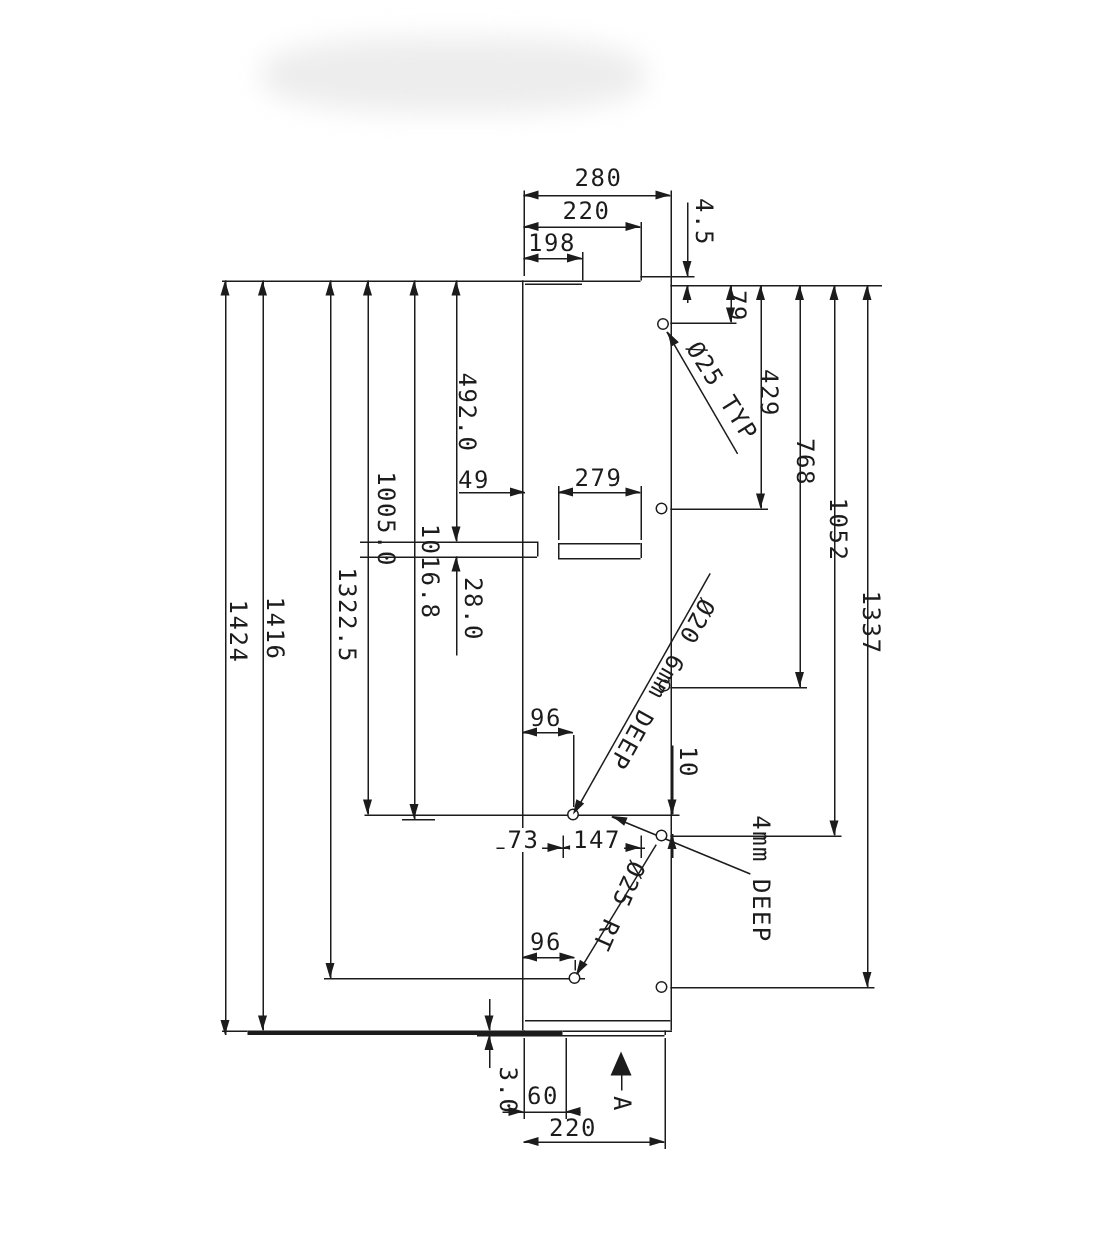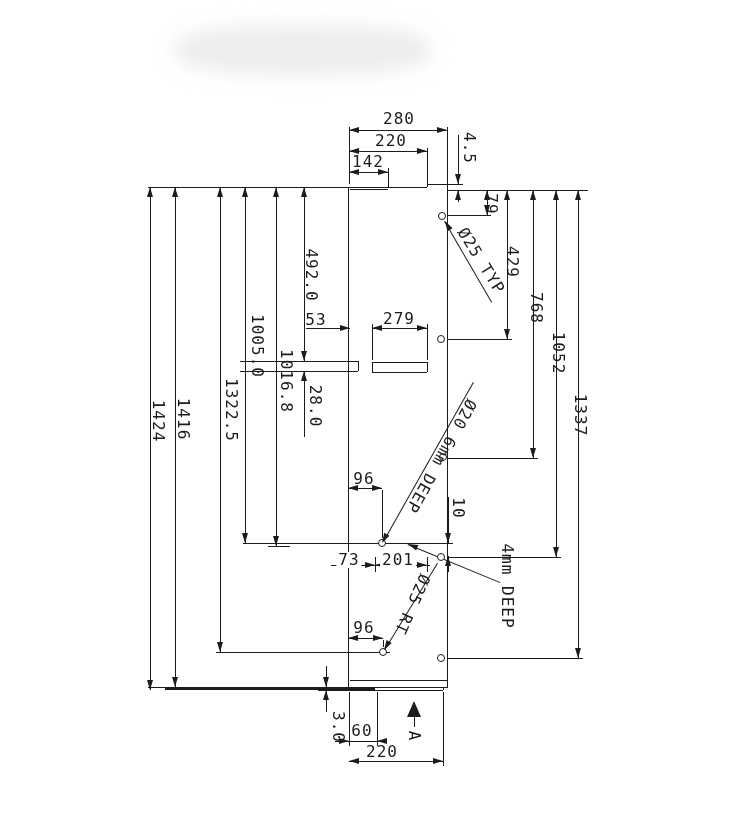--- a/index.html
+++ b/index.html
@@ -153,40 +153,40 @@
     <div class="arr" style="left: 339px; top: 738px; transform-origin: 100% 50%; transform: rotate(0deg); border-left-color: rgb(28, 28, 28);"></div>
     <div class="arr" style="left: 367px; top: 738px; transform-origin: 100% 50%; transform: rotate(180deg); border-left-color: rgb(28, 28, 28);"></div>
     <div class="arr" style="left: 339px; top: 758px; transform-origin: 100% 50%; transform: rotate(180deg); border-left-color: rgb(28, 28, 28);"></div>
     <div class="arr" style="left: 433px; top: 758px; transform-origin: 100% 50%; transform: rotate(0deg); border-left-color: rgb(28, 28, 28);"></div>
     <div class="arr" style="left: 435px; top: 218px; transform-origin: 100% 50%; transform: rotate(-120deg); border-left-color: rgb(28, 28, 28);"></div>
     <div class="arr" style="left: 372px; top: 540px; transform-origin: 100% 50%; transform: rotate(119deg); border-left-color: rgb(28, 28, 28);"></div>
     <div class="arr" style="left: 374px; top: 647px; transform-origin: 100% 50%; transform: rotate(121deg); border-left-color: rgb(28, 28, 28);"></div>
     <div class="arr" style="left: 398px; top: 541px; transform-origin: 100% 50%; transform: rotate(-158deg); border-left-color: rgb(28, 28, 28);"></div>
     <div class="lbl" style="left: 399px; top: 119px; transform: translate(-50%, -50%) rotate(0deg); text-align: right;">280</div>
     <div class="lbl" style="left: 391px; top: 141px; transform: translate(-50%, -50%) rotate(0deg);">220</div>
-    <div class="lbl" style="left: 368px; top: 162px; transform: translate(-50%, -50%) rotate(0deg);">142</div>
+    <div class="lbl" style="left: 368px; top: 162px; transform: translate(-50%, -50%) rotate(0deg);">198</div>
     <div class="lbl" style="left: 469px; top: 148px; transform: translate(-50%, -50%) rotate(90deg);">4.5</div>
     <div class="lbl" style="left: 491px; top: 204px; transform: translate(-50%, -50%) rotate(90deg);">79</div>
     <div class="lbl" style="left: 512px; top: 262px; transform: translate(-50%, -50%) rotate(90deg);">429</div>
     <div class="lbl" style="left: 536px; top: 308px; transform: translate(-50%, -50%) rotate(90deg);">768</div>
     <div class="lbl" style="left: 558px; top: 353px; transform: translate(-50%, -50%) rotate(90deg);">1052</div>
     <div class="lbl" style="left: 580px; top: 415px; transform: translate(-50%, -50%) rotate(90deg);">1337</div>
     <div class="lbl" style="left: 158px; top: 421px; transform: translate(-50%, -50%) rotate(90deg);">1424</div>
     <div class="lbl" style="left: 183px; top: 419px; transform: translate(-50%, -50%) rotate(90deg);">1416</div>
     <div class="lbl" style="left: 231px; top: 410px; transform: translate(-50%, -50%) rotate(90deg);">1322.5</div>
     <div class="lbl" style="left: 257px; top: 346px; transform: translate(-50%, -50%) rotate(90deg);">1005.0</div>
     <div class="lbl" style="left: 286px; top: 381px; transform: translate(-50%, -50%) rotate(90deg);">1016.8</div>
     <div class="lbl" style="left: 311px; top: 275px; transform: translate(-50%, -50%) rotate(90deg);">492.0</div>
     <div class="lbl" style="left: 315px; top: 406px; transform: translate(-50%, -50%) rotate(90deg);">28.0</div>
-    <div class="lbl" style="left: 316px; top: 320px; transform: translate(-50%, -50%) rotate(0deg);">53</div>
+    <div class="lbl" style="left: 316px; top: 320px; transform: translate(-50%, -50%) rotate(0deg);">49</div>
     <div class="lbl" style="left: 399px; top: 319px; transform: translate(-50%, -50%) rotate(0deg);">279</div>
     <div class="lbl" style="left: 364px; top: 479px; transform: translate(-50%, -50%) rotate(0deg);">96</div>
     <div class="lbl" style="left: 458px; top: 508px; transform: translate(-50%, -50%) rotate(90deg);">10</div>
     <div class="lbl bg" style="left: 349px; top: 560px; transform: translate(-50%, -50%) rotate(0deg);">73</div>
-    <div class="lbl bg" style="left: 398px; top: 560px; transform: translate(-50%, -50%) rotate(0deg);">201</div>
+    <div class="lbl bg" style="left: 398px; top: 560px; transform: translate(-50%, -50%) rotate(0deg);">147</div>
     <div class="lbl" style="left: 364px; top: 628px; transform: translate(-50%, -50%) rotate(0deg);">96</div>
     <div class="lbl" style="left: 338px; top: 727px; transform: translate(-50%, -50%) rotate(90deg);">3.0</div>
     <div class="lbl" style="left: 362px; top: 731px; transform: translate(-50%, -50%) rotate(0deg);">60</div>
     <div class="lbl" style="left: 382px; top: 752px; transform: translate(-50%, -50%) rotate(0deg);">220</div>
     <div class="lbl" style="left: 481px; top: 261px; transform: translate(-50%, -50%) rotate(58deg);">Ø25 TYP</div>
     <div class="lbl" style="left: 441px; top: 456px; transform: translate(-50%, -50%) rotate(119deg);">Ø20 6mm DEEP</div>
     <div class="lbl" style="left: 412px; top: 604px; transform: translate(-50%, -50%) rotate(114deg);">Ø25 RT</div>
     <div class="lbl" style="left: 507px; top: 586px; transform: translate(-50%, -50%) rotate(90deg);">4mm DEEP</div>
     <div class="ln" style="left: 414px; top: 716px; width: 1px; height: 11px;"></div>
   </div>

